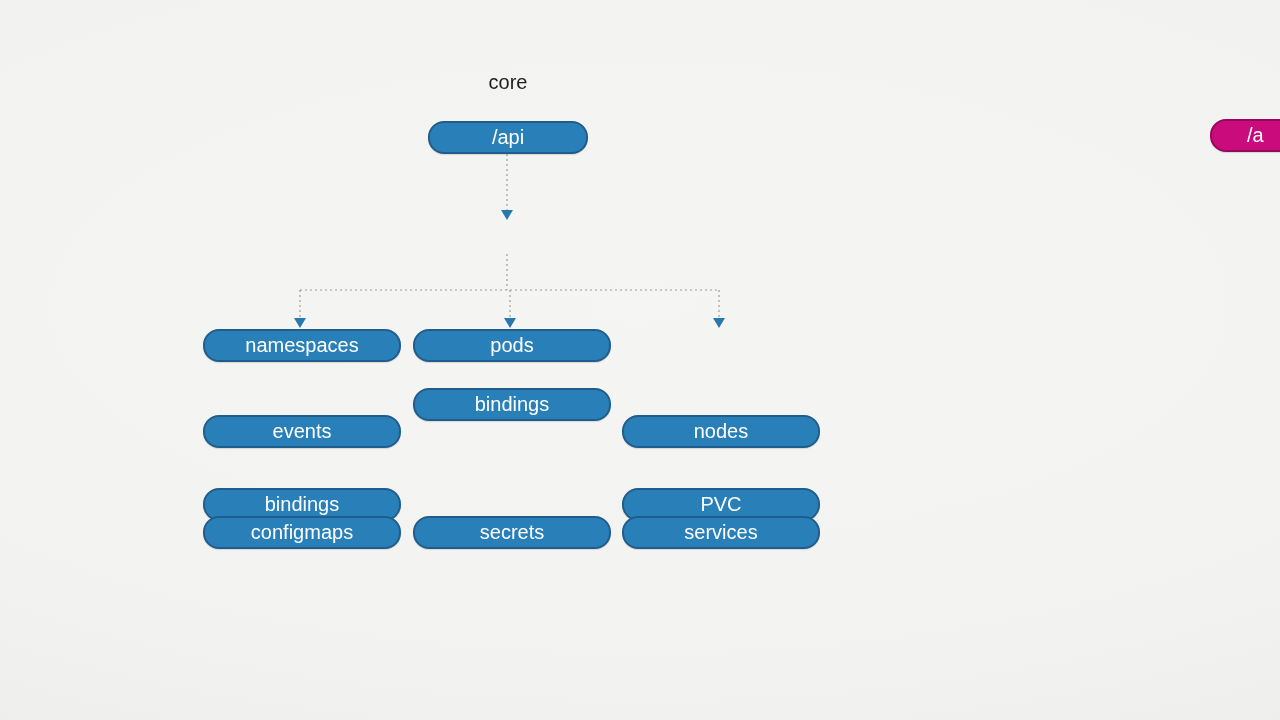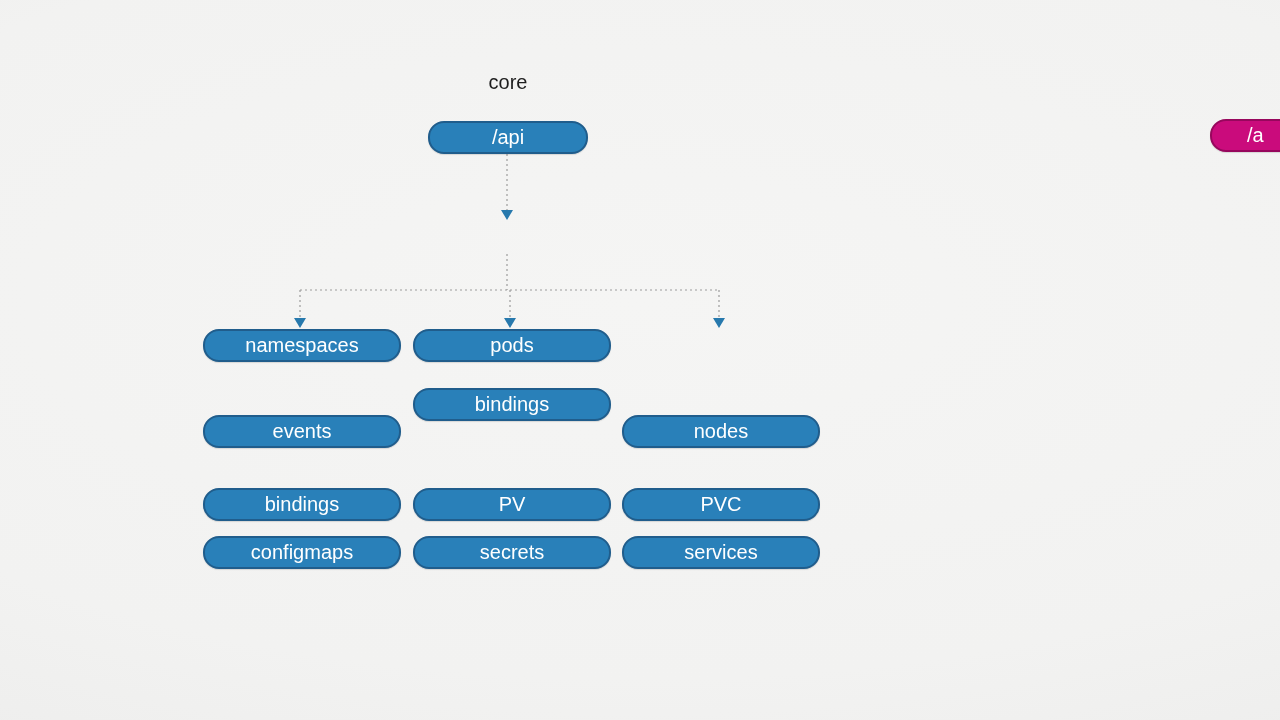--- a/index.html
+++ b/index.html
@@ -40,21 +40,21 @@
   .v1-box  { top:221px; }
 
   .res { width:198px; }
   .c0 { left:203px; }
   .c1 { left:413px; }
   .c2 { left:622px; }
   .r0 { top:329px; }
   .r1 { top:391px;margin-top:24px; }
   .r1-hi { top:388px; }
   .r2 { top:456px;margin-top:32px; }
-  .r3 { top:536px; }
+  .r3 { top:516px; }
 
   .accent {
     left:1210px; top:119px; width:175px;
     background:#ca0b7c;
     border:2px solid #97075d;
     text-align:left;
     padding-left:35px;
   }
 </style>
 </head>
@@ -85,21 +85,20 @@
 
 
   <div class="node res c0 r0">namespaces</div>
   <div class="node res c1 r0">pods</div>
 
   <div class="node res c0 r1">events</div>
   <div class="node res c1 r1-hi">bindings</div>
   <div class="node res c2 r1">nodes</div>
 
   <div class="node res c0 r2">bindings</div>
-  <div class="node res c1 r2">PV</div>
   <div class="node res c2 r2">PVC</div>
 
   <div class="node res c0 r3">configmaps</div>
   <div class="node res c1 r3">secrets</div>
   <div class="node res c2 r3">services</div>
 
   <div class="grp-label right-label">nar</div>
 
   <div class="node accent">/a</div>
 

